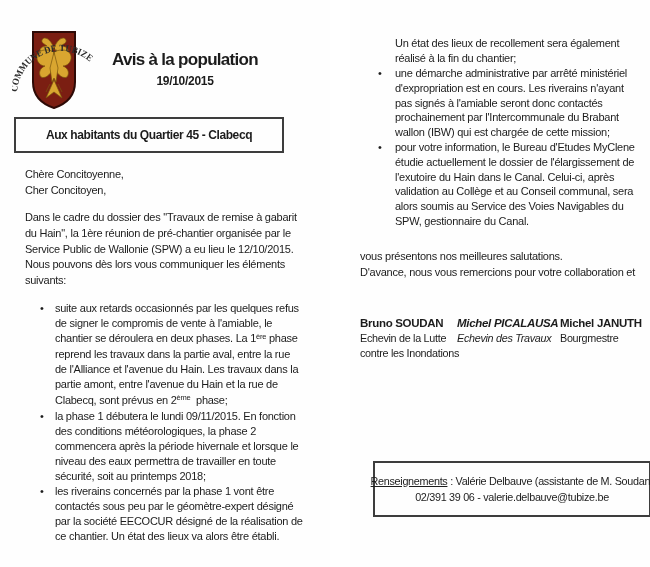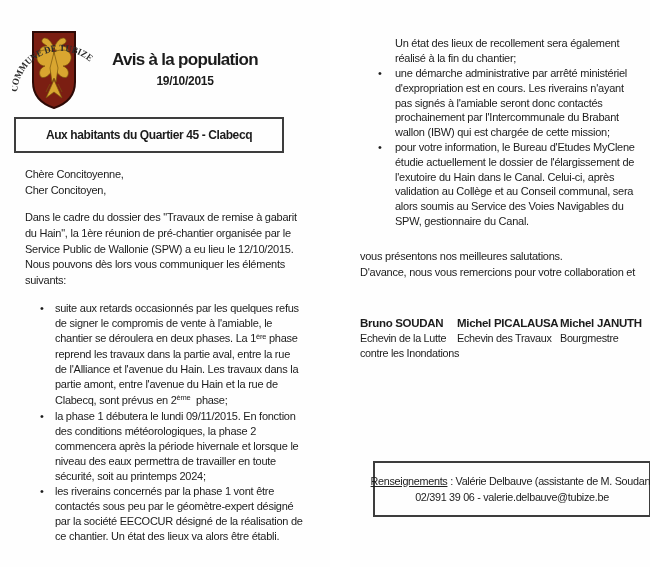--- a/index.html
+++ b/index.html
@@ -29,21 +29,21 @@
   .sup{font-size:7.5px;position:relative;top:-3.5px;}
 
   
   .cont-lines{position:absolute;left:45px;top:36px;line-height:14.8px;}
   .closing{position:absolute;left:10px;top:249px;line-height:15.5px;}
   .sigs{position:absolute;left:10px;top:316px;display:flex;}
   .sig-col{line-height:15px;}
   .sig-col .nm{font-weight:bold;font-size:11.5px;letter-spacing:-0.3px;white-space:pre;}
   .sig-col .tl{font-size:10.8px;letter-spacing:-0.3px;white-space:pre;}
   .sig-1{width:97px;}
-  .sig-2{width:103px;}
+  .sig-2{width:103px;font-style:italic;}
   .sig-3{width:90px;}
   .infobox{position:absolute;left:23px;top:461px;width:274px;height:52px;border:2px solid #3d3d3d;
            display:flex;flex-direction:column;align-items:center;justify-content:center;
            font-size:10.8px;letter-spacing:-0.3px;line-height:16.5px;text-align:center;}
   .ul{text-decoration:underline;}
 </style>
 </head>
 <body>
 
 <div class="doc">
@@ -106,21 +106,21 @@
         </div>
       </div>
 
       <div class="bitem">
         <span class="bdot">•</span>
         <div class="blines">
           <div class="ln">la phase 1 débutera le lundi 09/11/2015. En fonction</div>
           <div class="ln">des conditions météorologiques, la phase 2</div>
           <div class="ln">commencera après la période hivernale et lorsque le</div>
           <div class="ln">niveau des eaux permettra de travailler en toute</div>
-          <div class="ln">sécurité, soit au printemps 2024;</div>
+          <div class="ln">sécurité, soit au printemps 2018;</div>
         </div>
       </div>
 
       <div class="bitem">
         <span class="bdot">•</span>
         <div class="blines">
           <div class="ln">les riverains concernés par la phase 1 vont être</div>
           <div class="ln">contactés sous peu par le géomètre-expert désigné</div>
           <div class="ln">par la société EECOCUR désigné de la réalisation de</div>
           <div class="ln">ce chantier. Un état des lieux va alors être établi.</div>

